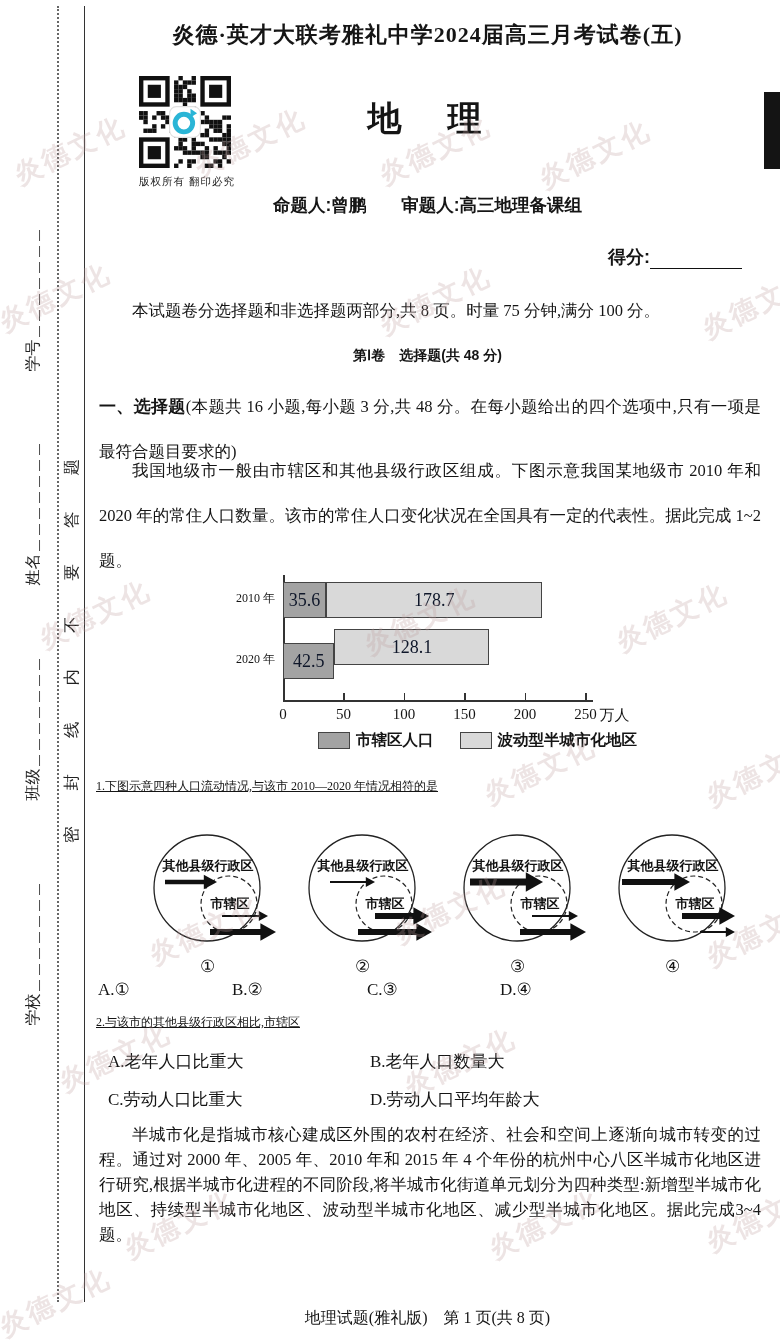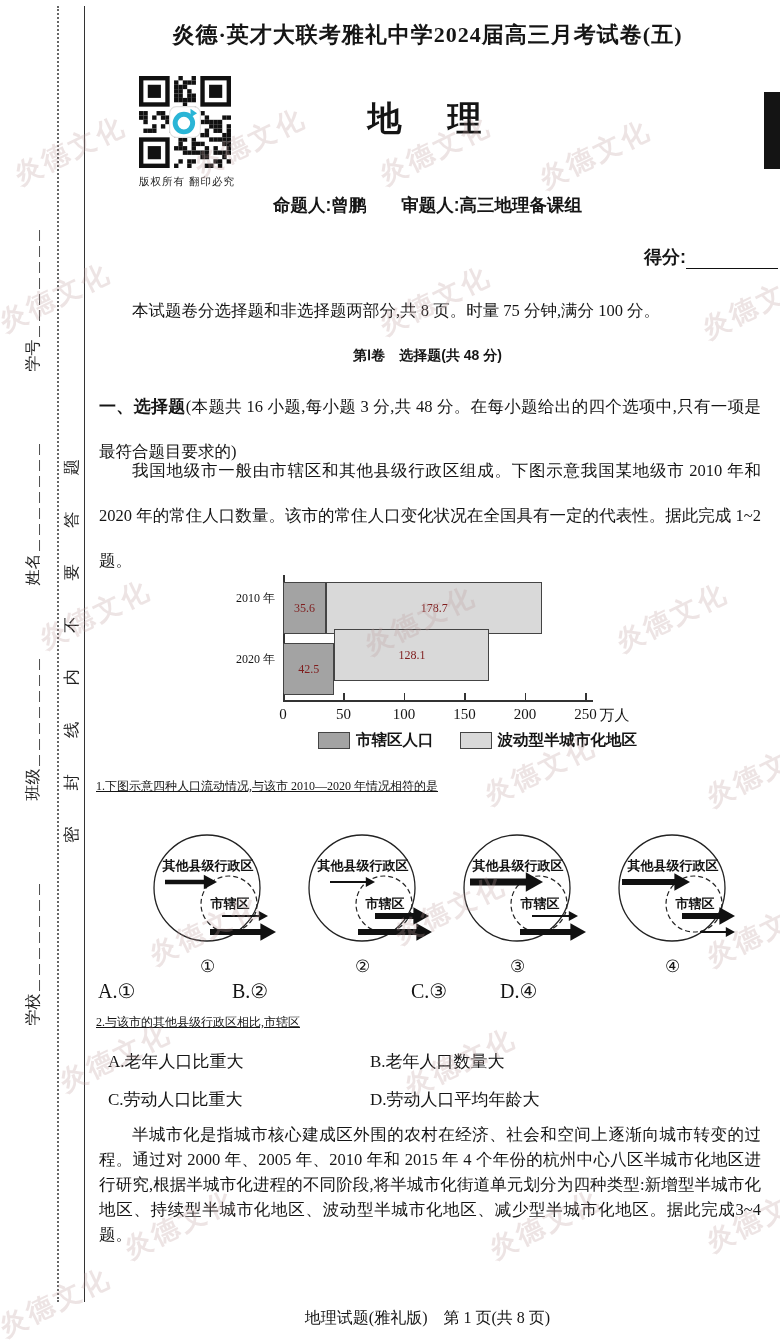--- a/index.html
+++ b/index.html
@@ -16,44 +16,44 @@
   
   .header-title{position:absolute;left:95px;top:20px;width:665px;text-align:center;
                 font-family:"Liberation Serif",serif;font-weight:bold;font-size:22px;letter-spacing:1px;}
   .qr-wrap{position:absolute;left:139px;top:76px;width:112px;text-align:left;}
   .qr-caption{display:block;margin-top:3px;font-family:"Liberation Sans",sans-serif;
               font-size:10.5px;color:#222;letter-spacing:1px;}
   .subject{position:absolute;left:95px;top:96px;width:665px;text-align:center;
            font-family:"Liberation Sans",sans-serif;font-weight:bold;font-size:34px;letter-spacing:6px;}
   .setter{position:absolute;left:95px;top:193px;width:665px;text-align:center;
           font-family:"Liberation Sans",sans-serif;font-weight:bold;font-size:17.5px;}
-  .score{position:absolute;left:536px;top:245px;width:242px;text-align:right;
+  .score{position:absolute;left:500px;top:245px;width:242px;text-align:right;
          font-family:"Liberation Sans",sans-serif;font-weight:bold;font-size:18px;}
   .score-blank{display:inline-block;width:92px;height:19px;border-bottom:1.6px solid #111;vertical-align:bottom;}
   
   .intro{position:absolute;left:99px;top:300px;width:662px;font-size:16.5px;text-indent:2em;}
   .section-head{position:absolute;left:95px;top:347px;width:665px;text-align:center;
                 font-family:"Liberation Sans",sans-serif;font-weight:bold;font-size:14px;}
   .lead{position:absolute;left:99px;top:384px;width:662px;line-height:45px;text-align:justify;font-size:16.5px;}
   .lead b{font-family:"Liberation Sans",sans-serif;font-size:17px;}
   .material{position:absolute;left:99px;width:662px;text-align:justify;text-indent:2em;font-size:16.5px;}
   .m1{top:448px;line-height:45px;}
   .m2{top:1122px;line-height:25px;}
   .qtext{position:absolute;left:96px;width:668px;font-size:12px;text-decoration:underline;}
   .q1text{top:778px;} .q2text{top:1014px;}
-  .q1opts{position:absolute;left:98px;top:979px;width:600px;height:24px;font-size:20px;}
+  .q1opts{position:absolute;left:98px;top:979px;width:600px;height:24px;font-size:17px;}
   .q1opts span{position:absolute;top:0;}
   .q2opts{position:absolute;left:108px;top:1050px;width:600px;height:70px;font-size:17px;}
   .q2opts span{position:absolute;}
   .footer{position:absolute;left:95px;top:1308px;width:665px;text-align:center;font-size:16px;}
   
   .chart{position:absolute;left:185px;top:565px;width:585px;height:212px;}
   .ax{position:absolute;background:#333;}
-  .chart .seg{position:absolute;height:52px;border:1px solid #444;box-sizing:border-box;
-              display:flex;align-items:center;justify-content:center;font-size:12px;color:#7f1d1d;}
+  .chart .seg{position:absolute;height:36px;border:1px solid #444;box-sizing:border-box;
+              display:flex;align-items:center;justify-content:center;font-size:18px;color:#0f172a;}
   .clab{position:absolute;width:78px;text-align:right;font-size:12px;}
   .tick{position:absolute;width:1.5px;height:7px;background:#333;}
   .tlab{position:absolute;width:36px;text-align:center;font-size:15px;}
   .unit{position:absolute;font-size:15px;}
   .cleg{position:absolute;left:0;top:165px;width:100%;display:flex;justify-content:center;
         align-items:center;gap:10px;font-family:"Liberation Sans",sans-serif;font-weight:bold;font-size:15.5px;}
   .cleg .sw{display:inline-block;width:30px;height:15px;border:1px solid #444;margin-right:6px;vertical-align:middle;}
   .cleg .item{display:flex;align-items:center;margin:0 8px;}
   
   .dlegend{position:absolute;left:175px;top:804px;display:flex;align-items:center;
@@ -329,21 +329,21 @@
           <polygon points="95,50 79.4,41.3 79.4,58.7" fill="#111"></polygon>
           <line x1="87" y1="84" x2="125.4" y2="84" stroke="#111" stroke-width="6"></line>
           <polygon points="140,84 124.4,75.3 124.4,92.7" fill="#111"></polygon>
           <line x1="105" y1="100" x2="131.8" y2="100" stroke="#111" stroke-width="2"></line>
           <polygon points="140,100 130.8,95.1 130.8,104.9" fill="#111"></polygon>
         </svg><div class="dnum">④</div></div>
     </div>
   <div class="q1opts">
       <span style="left: 0px;">A.①</span>
       <span style="left: 134px;">B.②</span>
-      <span style="left: 269px; margin-left: 44px;">C.③</span>
+      <span style="left: 269px;">C.③</span>
       <span style="left: 402px;">D.④</span>
     </div>
 
   <div class="qtext q2text">2.与该市的其他县级行政区相比,市辖区</div>
   <div class="q2opts">
       <span style="left: 0px; top: 0px;">A.老年人口比重大</span>
       <span style="left: 262px; top: 0px;">B.老年人口数量大</span>
       <span style="left: 0px; top: 38px;">C.劳动人口比重大</span>
       <span style="left: 262px; top: 38px;">D.劳动人口平均年龄大</span>
     </div>

